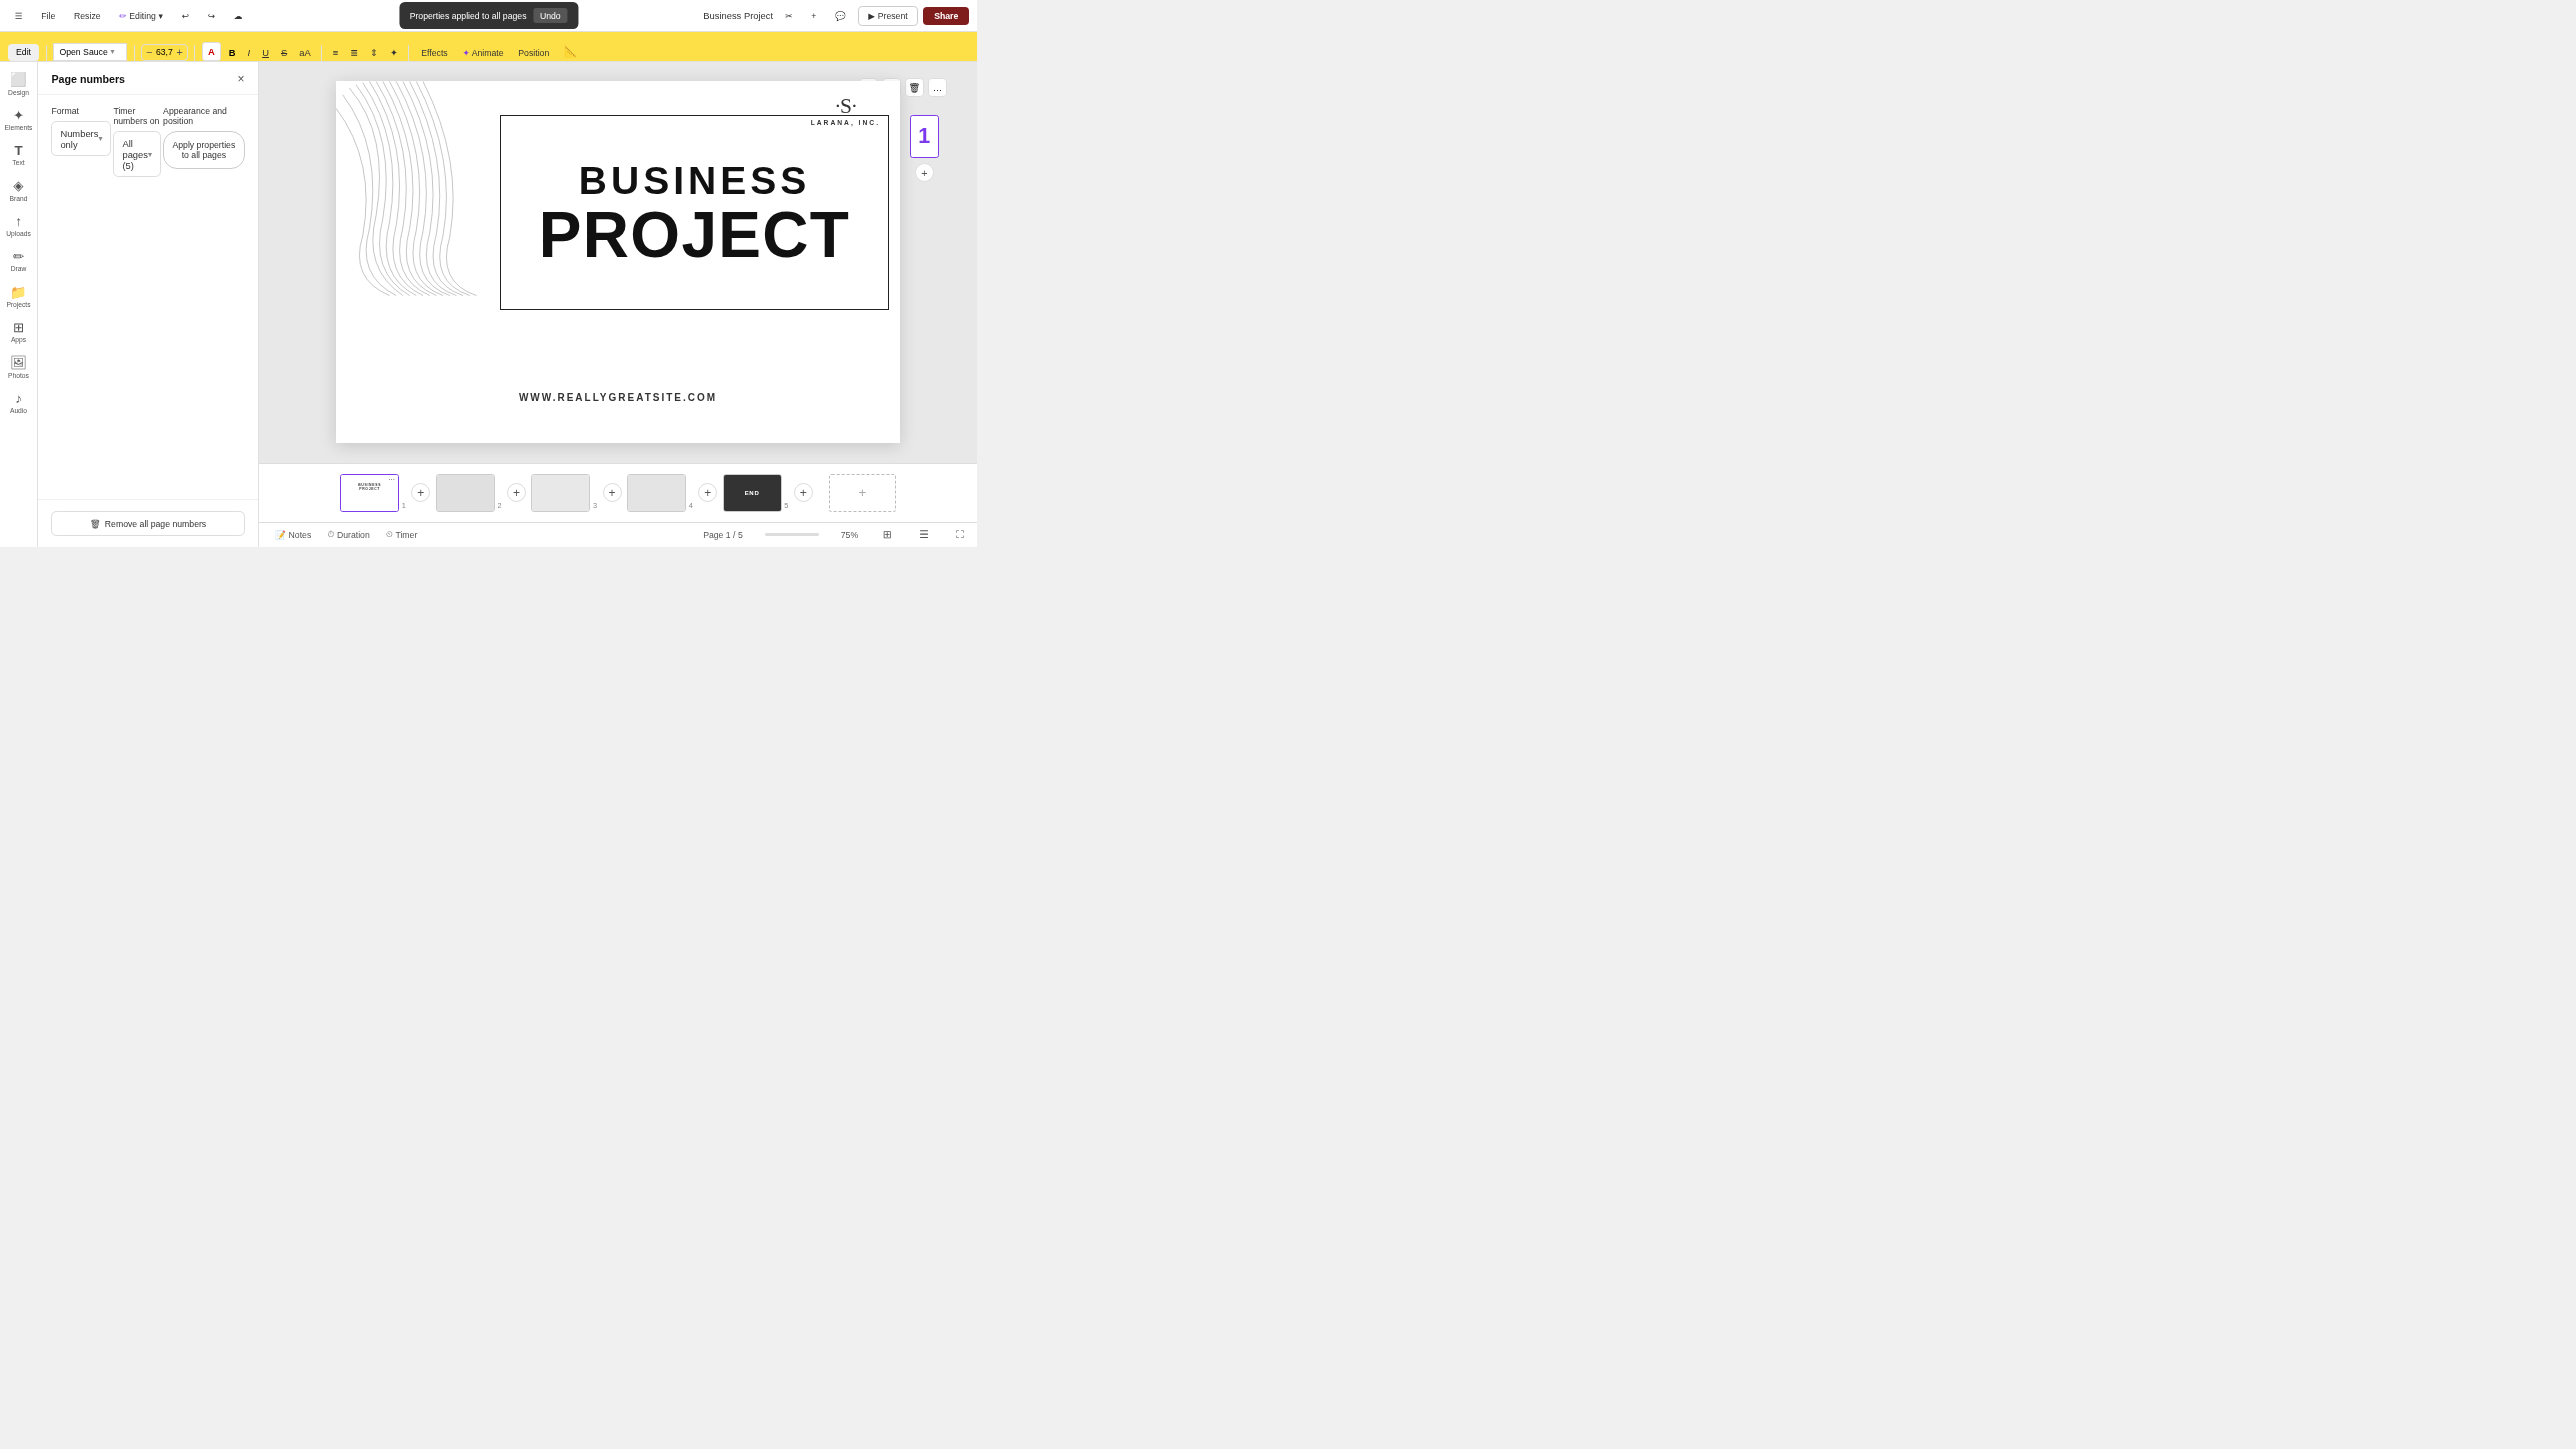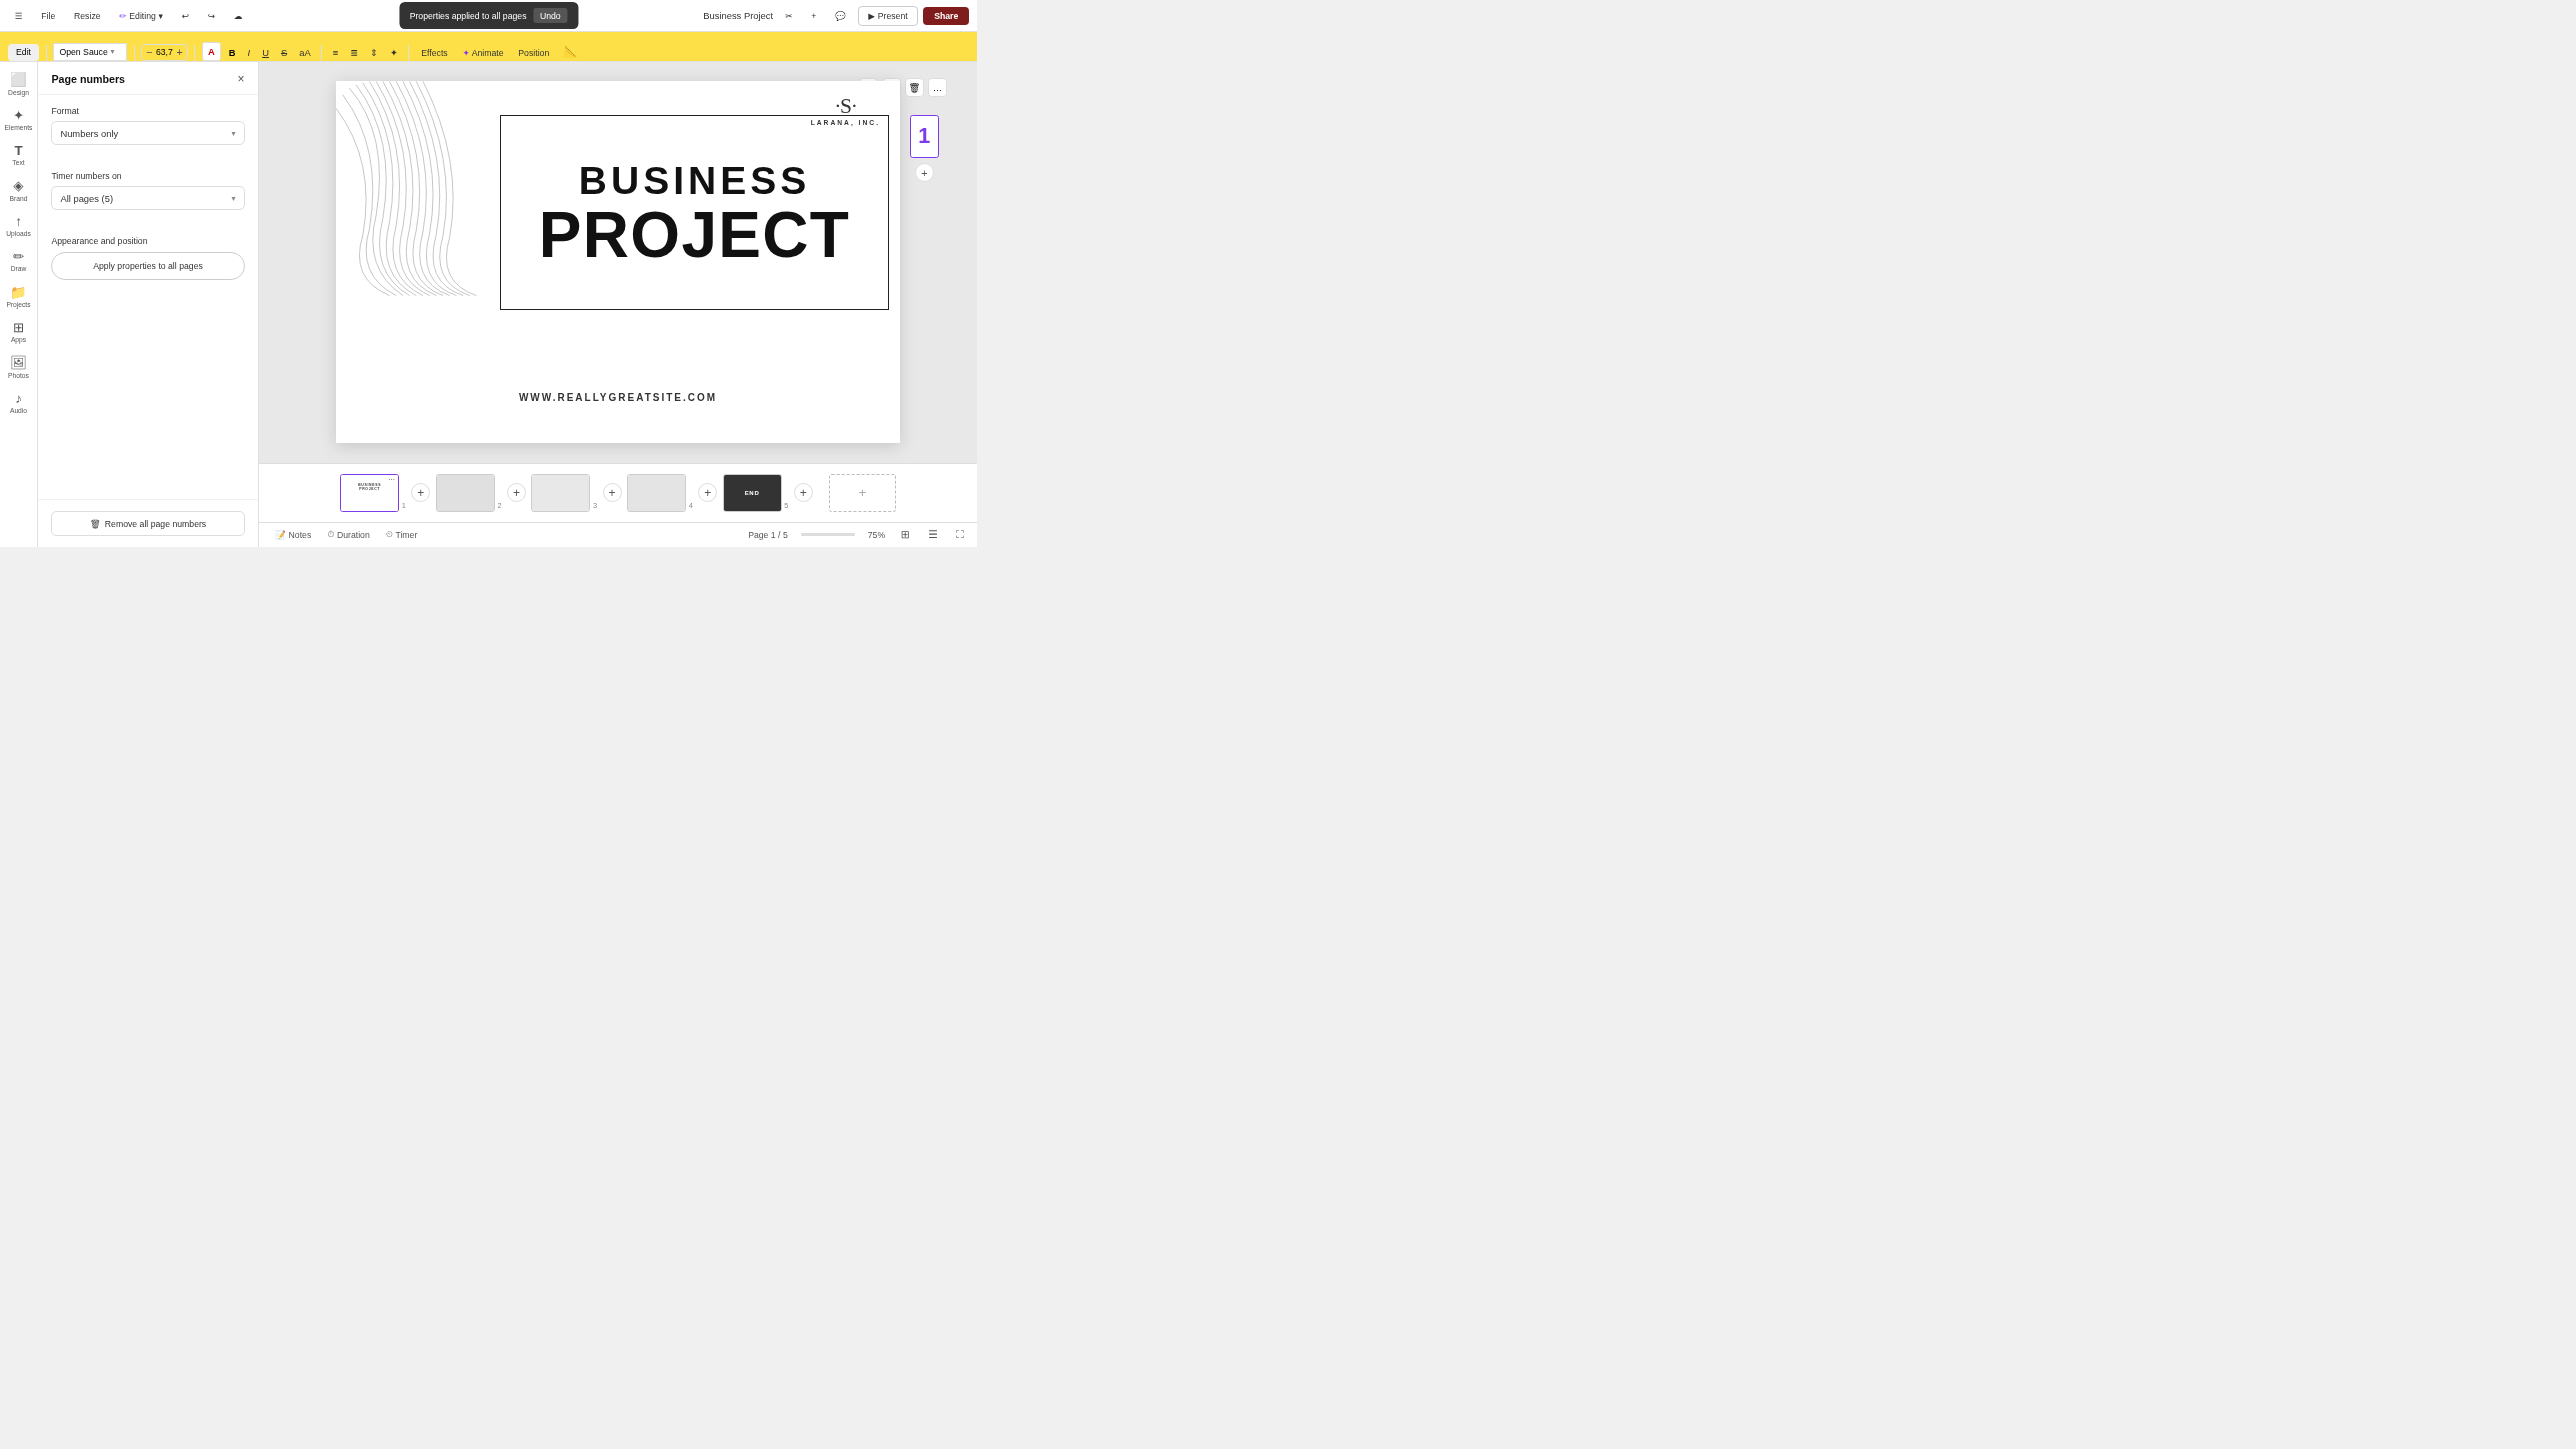--- a/index.html
+++ b/index.html
@@ -131,21 +131,21 @@
       padding: 0;
     }
     .panel-header {
       display: flex; align-items: center; justify-content: space-between;
       padding: 10.7px 13.4px 8px;
       border-bottom: 0.7px solid #f0f0f0;
     }
     .panel-title { font-size: 10.7px; font-weight: 600; color: #111; }
     .panel-close { background: none; border: none; cursor: pointer; font-size: 12px; color: #555; }
 
-    .panel-body { padding: 10.7px 13.4px; flex: 1; display: flex; flex-direction: column; gap: 26px; }
+    .panel-body { padding: 10.7px 13.4px; flex: 1; display: flex; flex-direction: row; gap: 2px; }
 
     .panel-label { font-size: 8.7px; font-weight: 500; color: #333; margin-bottom: 5.4px; }
     .dropdown-select {
       border: 0.7px solid #ddd; border-radius: 5.4px; padding: 5.4px 8px;
       font-size: 9.4px; cursor: pointer; display: flex; align-items: center;
       justify-content: space-between; background: #fff; color: #333;
     }
 
     .apply-btn {
       border: 0.7px solid #ccc; background: #fff; border-radius: 14px;
@@ -304,21 +304,21 @@
     .statusbar {
       height: 25.5px;
       background: #fff;
       border-top: 0.7px solid #ddd;
       display: flex;
       align-items: center;
       padding: 0 10.7px;
       gap: 5.4px;
     }
     .status-left { display: flex; align-items: center; gap: 5.4px; }
-    .status-right { margin-left: auto; display: flex; align-items: center; gap: 13px; }
+    .status-right { margin-left: auto; display: flex; align-items: center; gap: 22px; }
     .status-btn {
       background: none; border: none; cursor: pointer; font-size: 8.7px;
       color: #555; padding: 2.7px 5.4px; border-radius: 2.7px;
       display: flex; align-items: center; gap: 2.7px;
     }
     .zoom-slider {
       width: 54px; height: 2.7px; background: #ddd; border-radius: 1.3px;
       cursor: pointer;
     }
     .zoom-pct { font-size: 8.7px; color: #555; }

